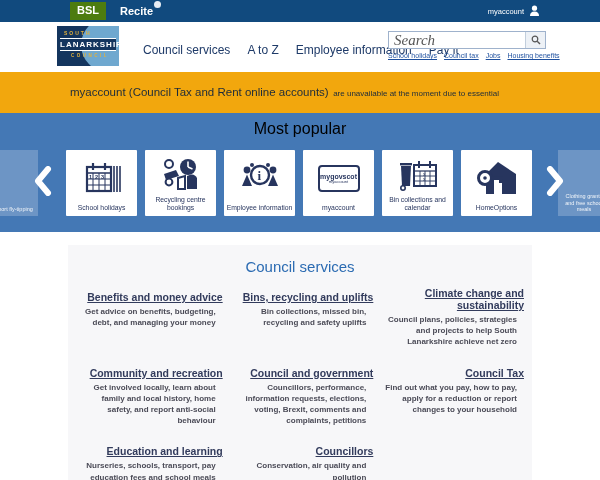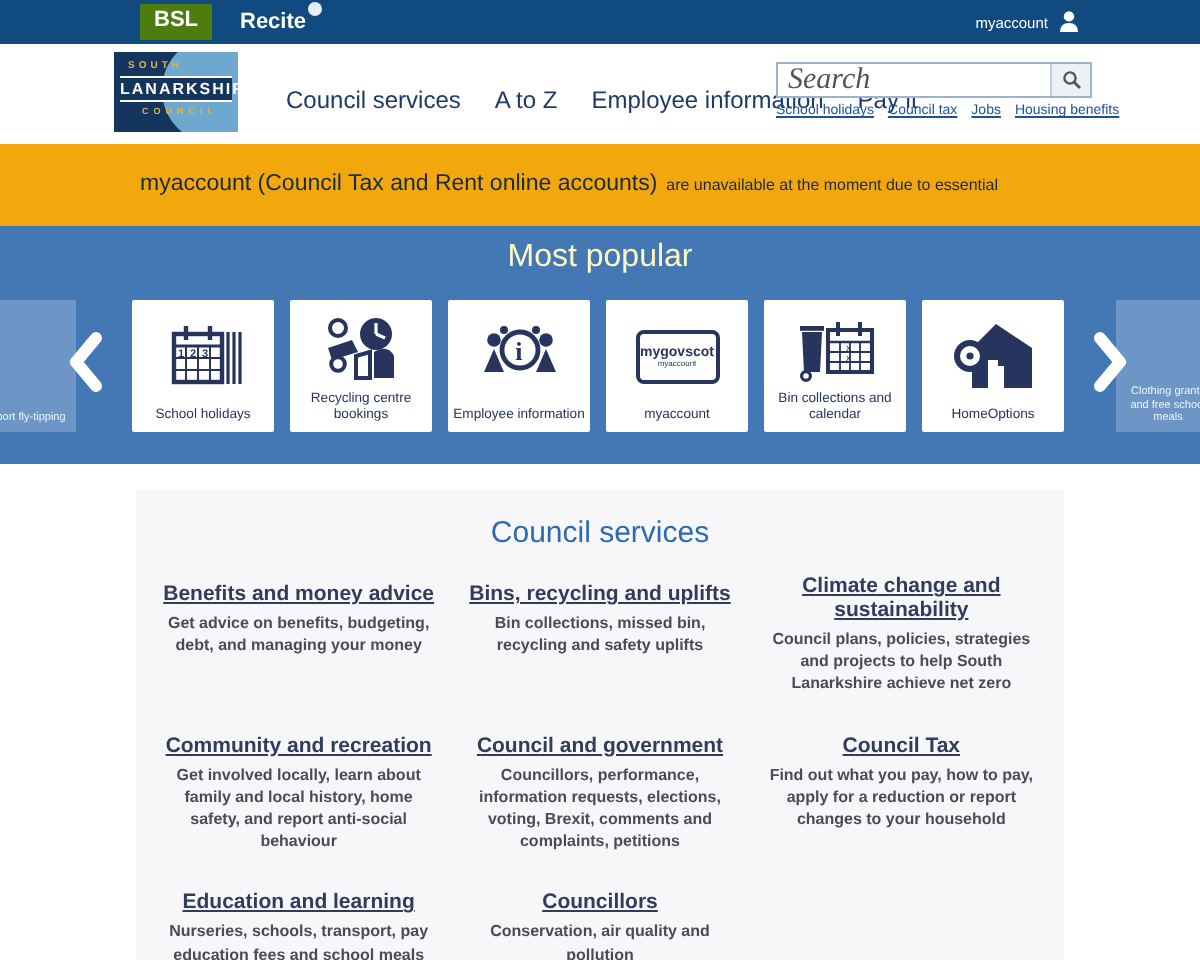--- a/index.html
+++ b/index.html
@@ -48,21 +48,21 @@
   
   .alert { position:absolute; top:72px; left:0; width:600px; height:41px;
     background:#F2A70D; }
   .alert-inner { margin:7px 0 0 70px; width:455px; line-height:1.55; color:#1C2B3B; }
   .alert-strong { font-size:11.5px; }
   .alert-small { font-size:8px; }
 
   
   .hero { position:absolute; top:113px; left:0; width:600px; height:119px;
     background:#4478B5; overflow:hidden; }
-  .hero-title { color:#fef9c3; text-align:center; font-size:16px; font-weight:400;
+  .hero-title { color:#000000; text-align:center; font-size:16px; font-weight:400;
     margin-top:7px; }
   .carousel { position:relative; height:82px; margin-top:10px; }
   .cards { position:absolute; left:66px; top:2px; display:flex; gap:8px; }
   .card { width:71px; height:66px; background:#fff; display:flex;
     flex-direction:column; align-items:center; justify-content:flex-end;
     padding:3px 2px 4px; cursor:pointer; border-radius:1px; }
   .card-icon { flex:1; display:flex; align-items:center; justify-content:center; }
   .card-label { font-size:6.8px; color:#27355E; text-align:center; line-height:1.2; }
   .mygov-card { width:42px; height:27px; border:2px solid #27355E; border-radius:4px;
     display:flex; flex-direction:column; align-items:center; justify-content:center; }
@@ -80,21 +80,21 @@
   .partial-right { left:558px; }
 
   
   .main { position:absolute; top:232px; left:0; width:600px; bottom:0; background:#fff; }
   .container { margin:13px auto 0; width:464px; min-height:240px; background:#F7F7F9;
     padding:10px 0 20px; }
   .services-title { color:#2B6BB2; font-size:15px; font-weight:400; text-align:center;
     margin:3px 0 12px; }
   .grid { display:grid; grid-template-columns:1fr 1fr 1fr; column-gap:4px;
     row-gap:15px; padding:0 8px; }
-  .svc { text-align:center; }
+  .svc { text-align:right; }
   .svc-title { font-size:10.5px; font-weight:600; color:#323B5C;
     text-decoration:underline; display:inline-block; margin-bottom:3px; cursor:pointer; }
   .svc-desc { font-size:8px; color:#4B4B57; line-height:1.4; padding:0 7px;font-weight:bold; }
 
   .icon-svg { display:block; }
 </style>
 </head>
 <body>
 
 <div class="topbar">

